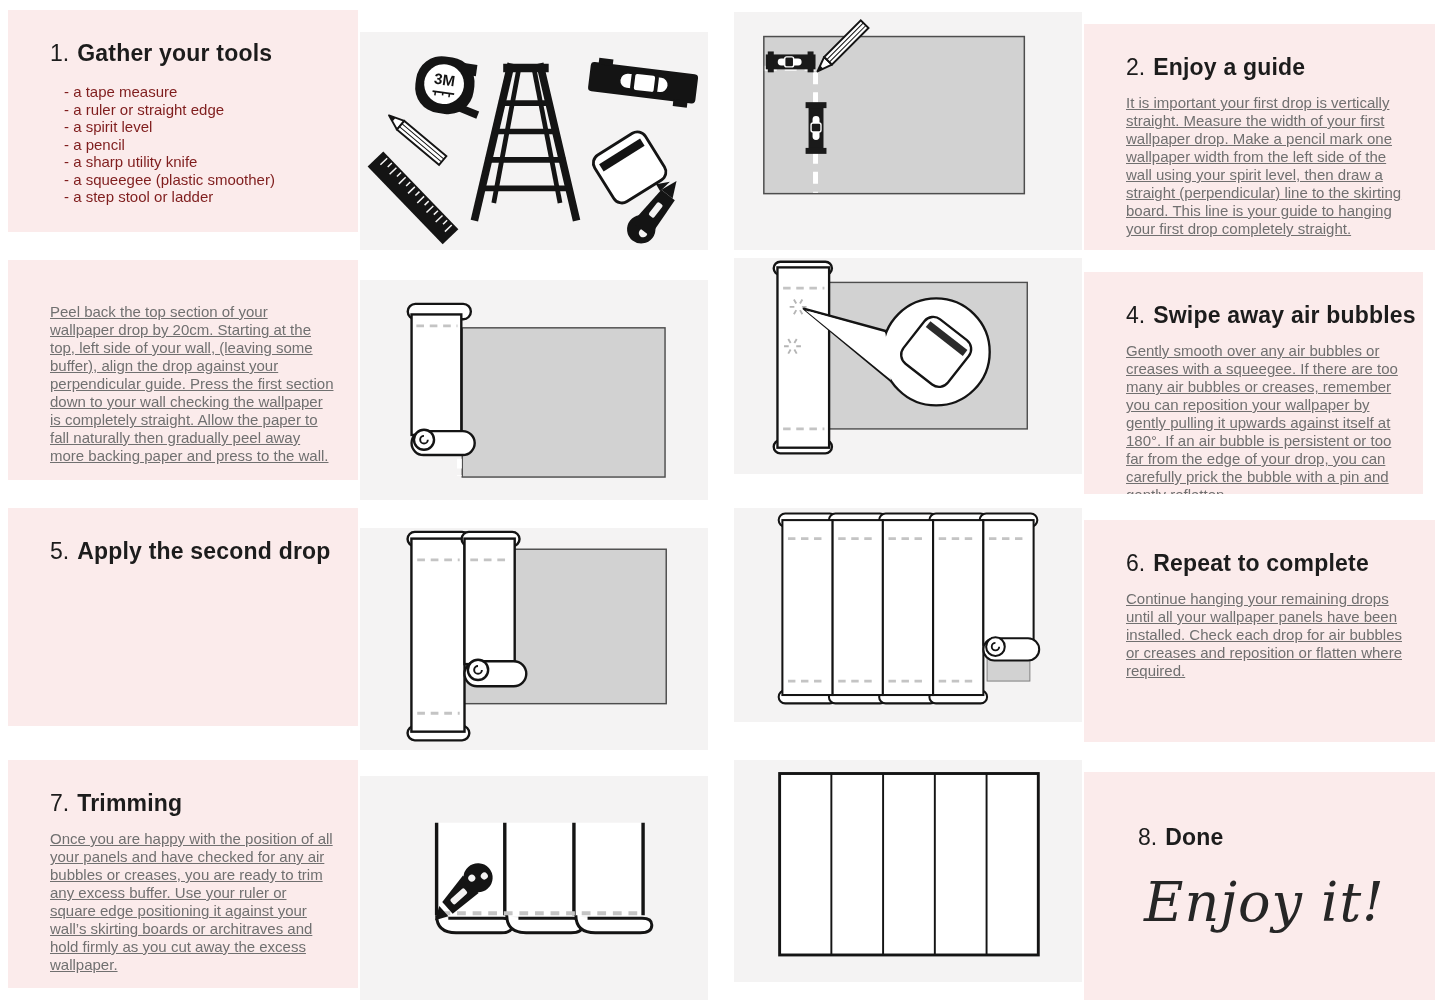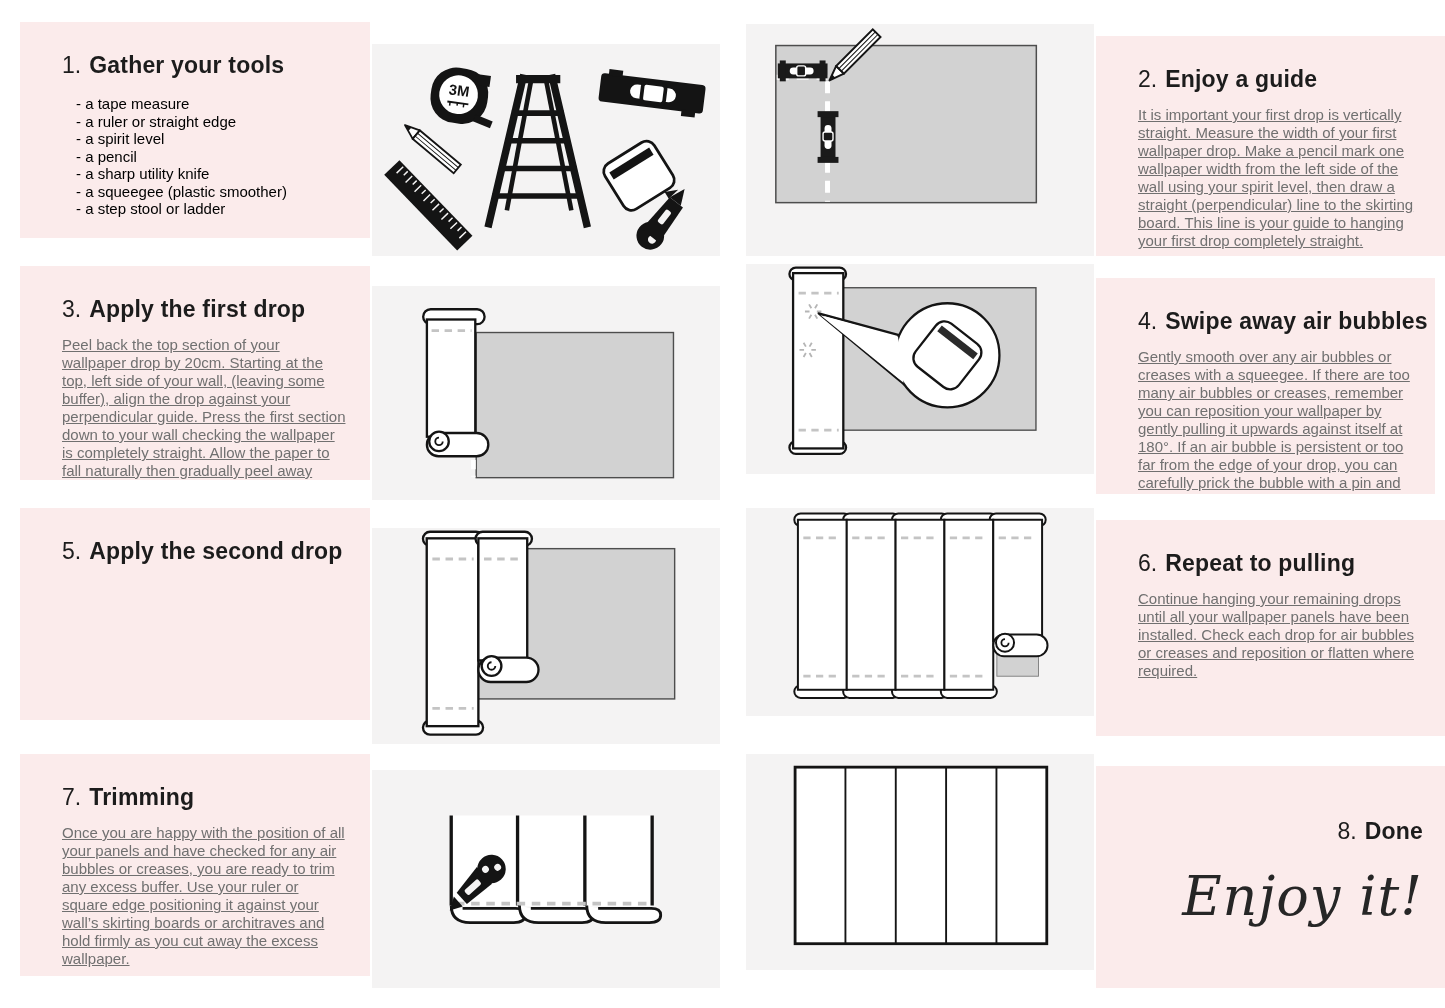--- a/index.html
+++ b/index.html
@@ -1,30 +1,30 @@
 <!DOCTYPE html>
 <html><head>
 <meta charset="utf-8">
 <style>
   * { margin:0; padding:0; box-sizing:border-box; }
   html,body { width:1445px; height:1008px; background:#ffffff;
     font-family:"Liberation Sans", sans-serif; }
-  .board { width:1445px; height:1008px; padding:20px;
+  .board { width:1445px; height:1008px; padding:8px;
     display:grid; grid-template-columns: 350px 348px 22px 348px 351px;
     grid-template-rows: repeat(4, 1fr); column-gap:2px; row-gap:8px; }
   .panel { position:relative; overflow:hidden; }
   .pink { background:#fbebeb; padding:30px 24px 18px 42px; }
   .illus { background:#f4f3f3; }
   .illus svg { width:100%; height:100%; display:block; }
   .step-head { font-size:23px; color:#1c1c1c; white-space:nowrap; }
   .step-head .num { font-weight:400; margin-right:8px; }
   .step-head .ttl { font-weight:700; letter-spacing:.2px; }
   .step-body { margin-top:13px; font-size:15px; line-height:1.2; color:#707070; max-width:300px;text-decoration:underline; }
-  .tool-list { margin-top:16px; margin-left:14px; font-size:15px; line-height:1.17; color:#000000; }
-  .done-panel { padding:52px 24px 18px 54px;text-align:right; }
+  .tool-list { margin-top:16px; margin-left:14px; font-size:15px; line-height:1.17; color:#7f1d1d; }
+  .done-panel { padding:52px 24px 18px 54px; }
   .script { margin-top:20px; margin-left:6px; font-family:"DejaVu Serif", serif;
     font-style:italic; font-size:54px; color:#262626; letter-spacing:1px; }
 </style>
 </head>
 <body>
 
 <div class="board">
 
   <div class="panel pink" style="margin:2px 0 18px 0">
     <h2 class="step-head">
@@ -135,23 +135,20 @@
   </div>
 
   <div class="panel pink" style="margin:16px 0 0 0">
     <h2 class="step-head">
       <span class="num">2.</span><span class="ttl">Enjoy a guide</span>
     </h2>
     <p class="step-body">It is important your first drop is vertically straight. Measure the width of your first wallpaper drop. Make a pencil mark one wallpaper width from the left side of the wall using your spirit level, then draw a straight (perpendicular) line to the skirting board.  This line is your guide to hanging your first drop completely straight.</p>
   </div>
 
   <div class="panel pink" style="margin:2px 0 20px 0">
-    <h2 class="step-head">
-      <span class="num">3.</span><span class="ttl">Apply the first drop</span>
-    </h2>
     <p class="step-body">Peel back the top section of your wallpaper drop by 20cm. Starting at the top, left side of your wall, (leaving some buffer), align the drop against your perpendicular guide. Press the first section down to your wall checking the wallpaper is completely straight. Allow the paper to fall naturally then gradually peel away more backing paper and press to the wall.</p>
   </div>
 
   <div class="panel illus" style="margin:22px 0 0 0">
     <svg viewBox="0 0 350 230" preserveAspectRatio="xMidYMid meet">
       <rect x="100" y="50" width="212" height="156" fill="#d2d2d2" stroke="#4d4d4d" stroke-width="1.5"></rect>
       <g>
         <rect x="43" y="25" width="66" height="16" rx="8" fill="#ffffff" stroke="#141414" stroke-width="2.5"></rect>
         <rect x="47" y="36" width="52" height="126" fill="#ffffff" stroke="#141414" stroke-width="2.5"></rect>
         <path d="M52 48 H95" stroke="#c4c4c4" stroke-width="3" stroke-dasharray="8 6"></path>
@@ -268,21 +265,21 @@
       <g>
         <rect x="256" y="140" width="60" height="24" rx="12" fill="#ffffff" stroke="#141414" stroke-width="2.2"></rect>
         <circle cx="269" cy="149" r="10" fill="#ffffff" stroke="#141414" stroke-width="2.2"></circle>
         <path d="M269 145 a4 4 0 1 0 4 4" fill="none" stroke="#141414" stroke-width="2"></path>
       </g>
     </svg>
   </div>
 
   <div class="panel pink" style="margin:12px 0 8px 0">
     <h2 class="step-head">
-      <span class="num">6.</span><span class="ttl">Repeat to pulling</span>
+      <span class="num">6.</span><span class="ttl">Repeat to complete</span>
     </h2>
     <p class="step-body">Continue hanging your remaining drops until all your wallpaper panels have been installed. Check each drop for air bubbles or creases and reposition or flatten where required.</p>
   </div>
 
   <div class="panel pink" style="margin:2px 0 12px 0">
     <h2 class="step-head">
       <span class="num">7.</span><span class="ttl">Trimming</span>
     </h2>
     <p class="step-body">Once you are happy with the position of all your panels and have checked for any air bubbles or creases, you are ready to trim any excess buffer. Use your ruler or square edge positioning it against your wall’s skirting boards or architraves and hold firmly as you cut away the excess wallpaper.</p>
   </div>

